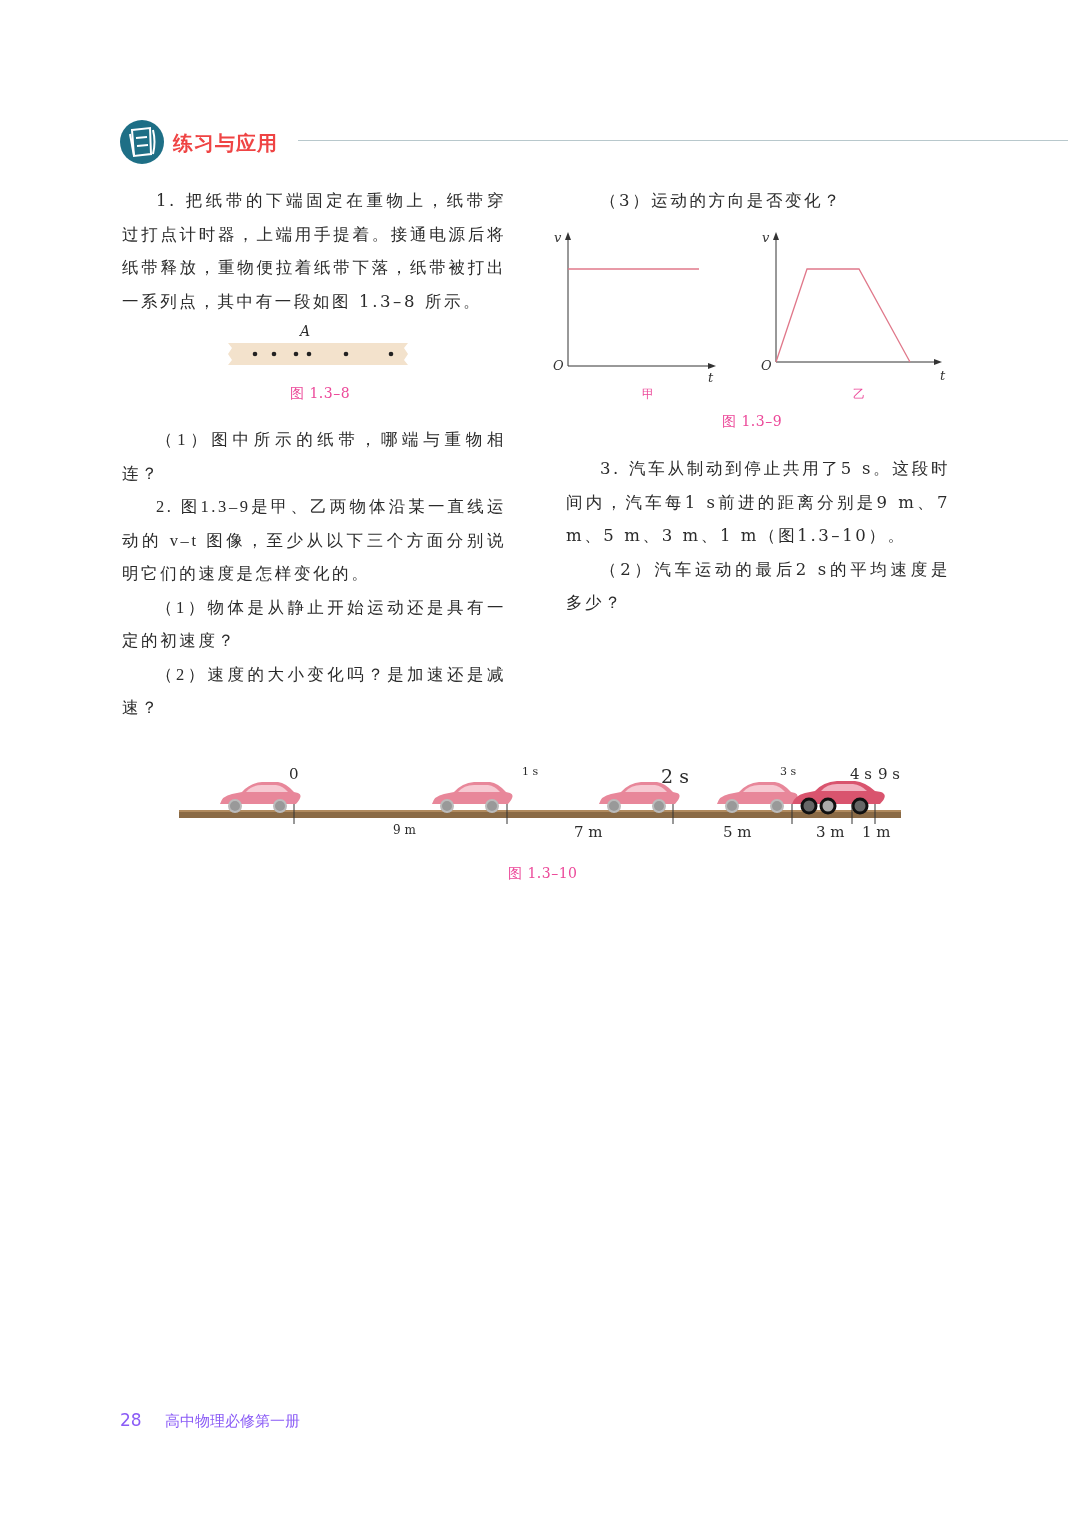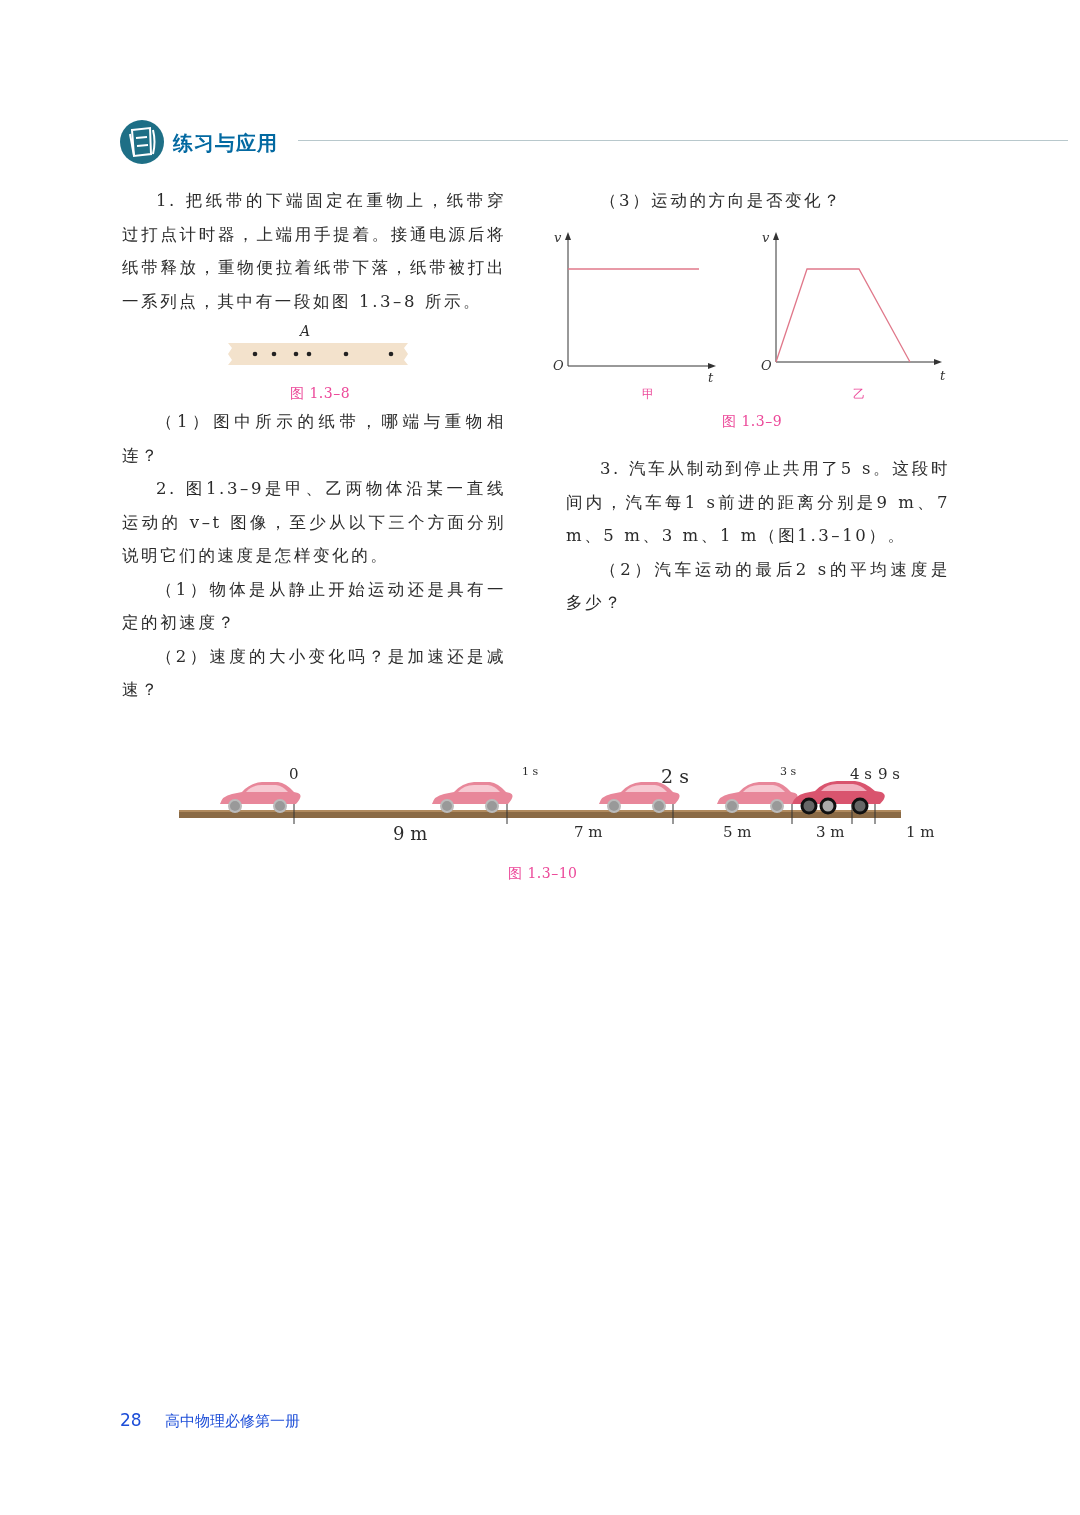--- a/index.html
+++ b/index.html
@@ -2,31 +2,31 @@
 <html><head>
 <meta charset="utf-8">
 <style>
   html,body{margin:0;padding:0;background:#fff;}
   body{width:1080px;height:1515px;position:relative;overflow:hidden;
        font-family:"DejaVu Serif","Liberation Serif",serif;color:#2b2b2b;}
   .abs{position:absolute;}
   .section-header{left:118px;top:118px;width:950px;height:50px;}
   .sec-icon{position:absolute;left:2px;top:2px;width:44px;height:44px;border-radius:50%;background:#1e6f86;}
   .sec-title{position:absolute;left:55px;top:12px;font-family:"DejaVu Sans","Liberation Sans",sans-serif;
-       font-size:20px;font-weight:bold;color:#0369a1;letter-spacing:1px;}
+       font-size:20px;font-weight:bold;color:#ef4444;letter-spacing:1px;}
   .sec-rule{position:absolute;left:180px;top:22px;right:0;height:1px;background:#b8c8cc;}
   .para{font-size:16.5px;line-height:33.5px;letter-spacing:2.6px;text-align:justify;}
   .para p{margin:0;}
   .indent{text-indent:34px;}
   .col-left{left:122px;top:184px;width:384px;}
   .col-right{left:566px;top:184px;width:384px;}
   .caption{font-size:14px;color:#ec4899;letter-spacing:0.5px;}
   .tape{left:228px;top:343px;width:180px;height:22px;}
   svg text{font-family:"DejaVu Serif","Liberation Serif",serif;}
-  .footer{left:120px;top:1410px;font-family:"DejaVu Sans","Liberation Sans",sans-serif;font-size:17px;color:#1d4ed8;}
+  .footer{left:120px;top:1410px;font-family:"DejaVu Sans","Liberation Sans",sans-serif;font-size:17px;color:#8b5cf6;}
   .footer .title{font-family:"DejaVu Serif","Liberation Serif",serif;font-size:15px;margin-left:18px;}
 </style>
 </head>
 <body>
 
 <div class="abs section-header">
   <div class="sec-icon">
     <svg width="44" height="44" viewBox="0 0 44 44">
       <path d="M12 10 L30 8 L31 34 L14 36 Z" fill="none" stroke="#fff" stroke-width="2"></path>
       <path d="M10 14 L14 36" stroke="#fff" stroke-width="2"></path>
@@ -50,21 +50,21 @@
     <circle cx="27" cy="11" r="2.3" fill="#222"></circle>
     <circle cx="46" cy="11" r="2.3" fill="#222"></circle>
     <circle cx="68" cy="11" r="2.3" fill="#222"></circle>
     <circle cx="81" cy="11" r="2.3" fill="#222"></circle>
     <circle cx="118" cy="11" r="2.3" fill="#222"></circle>
     <circle cx="163" cy="11" r="2.3" fill="#222"></circle>
   </svg>
 </div>
 <div class="abs caption" style="left:290px;top:385px;">图 1.3–8</div>
 
-<div class="abs para" style="left:122px;top:405px;width:384px;">
+<div class="abs para" style="left:122px;top:423px;width:384px;font-family:Liberation Serif, serif;">
   <p class="indent">（1）图中所示的纸带，哪端与重物相连？</p>
   <p class="indent">2. 图1.3–9是甲、乙两物体沿某一直线运动的 v–t 图像，至少从以下三个方面分别说明它们的速度是怎样变化的。</p>
   <p class="indent">（1）物体是从静止开始运动还是具有一定的初速度？</p>
   <p class="indent">（2）速度的大小变化吗？是加速还是减速？</p>
 </div>
 
 <div class="abs para col-right">
   <p class="indent">（3）运动的方向是否变化？</p>
 </div>
 
@@ -134,23 +134,23 @@
   </svg>
 </div>
 
 <div class="abs" style="left:289px;top:765px;font-size:15px;">0</div>
 <div class="abs" style="left:522px;top:765px;font-size:11px;">1 s</div>
 <div class="abs" style="left:661px;top:765px;font-size:19px;">2 s</div>
 <div class="abs" style="left:780px;top:765px;font-size:11px;">3 s</div>
 <div class="abs" style="left:850px;top:765px;font-size:15px;">4 s</div>
 <div class="abs" style="left:878px;top:765px;font-size:15px;">9 s</div>
 
-<div class="abs" style="left:393px;top:823px;font-size:18px;">9 m</div>
+<div class="abs" style="left:393px;top:823px;font-size:12px;">9 m</div>
 <div class="abs" style="left:574px;top:823px;font-size:15px;text-align:center;">7 m</div>
 <div class="abs" style="left:723px;top:823px;font-size:15px;">5 m</div>
 <div class="abs" style="left:816px;top:823px;font-size:15px;">3 m</div>
-<div class="abs" style="left:862px;top:823px;font-size:15px;margin-left:44px;">1 m</div>
+<div class="abs" style="left:862px;top:823px;font-size:15px;">1 m</div>
 <div class="abs caption" style="left:508px;top:865px;">图 1.3–10</div>
 
 <div class="abs footer">
   <span>28</span>
   <span class="title">高中物理必修第一册</span>
 </div>
 
 </body></html>

